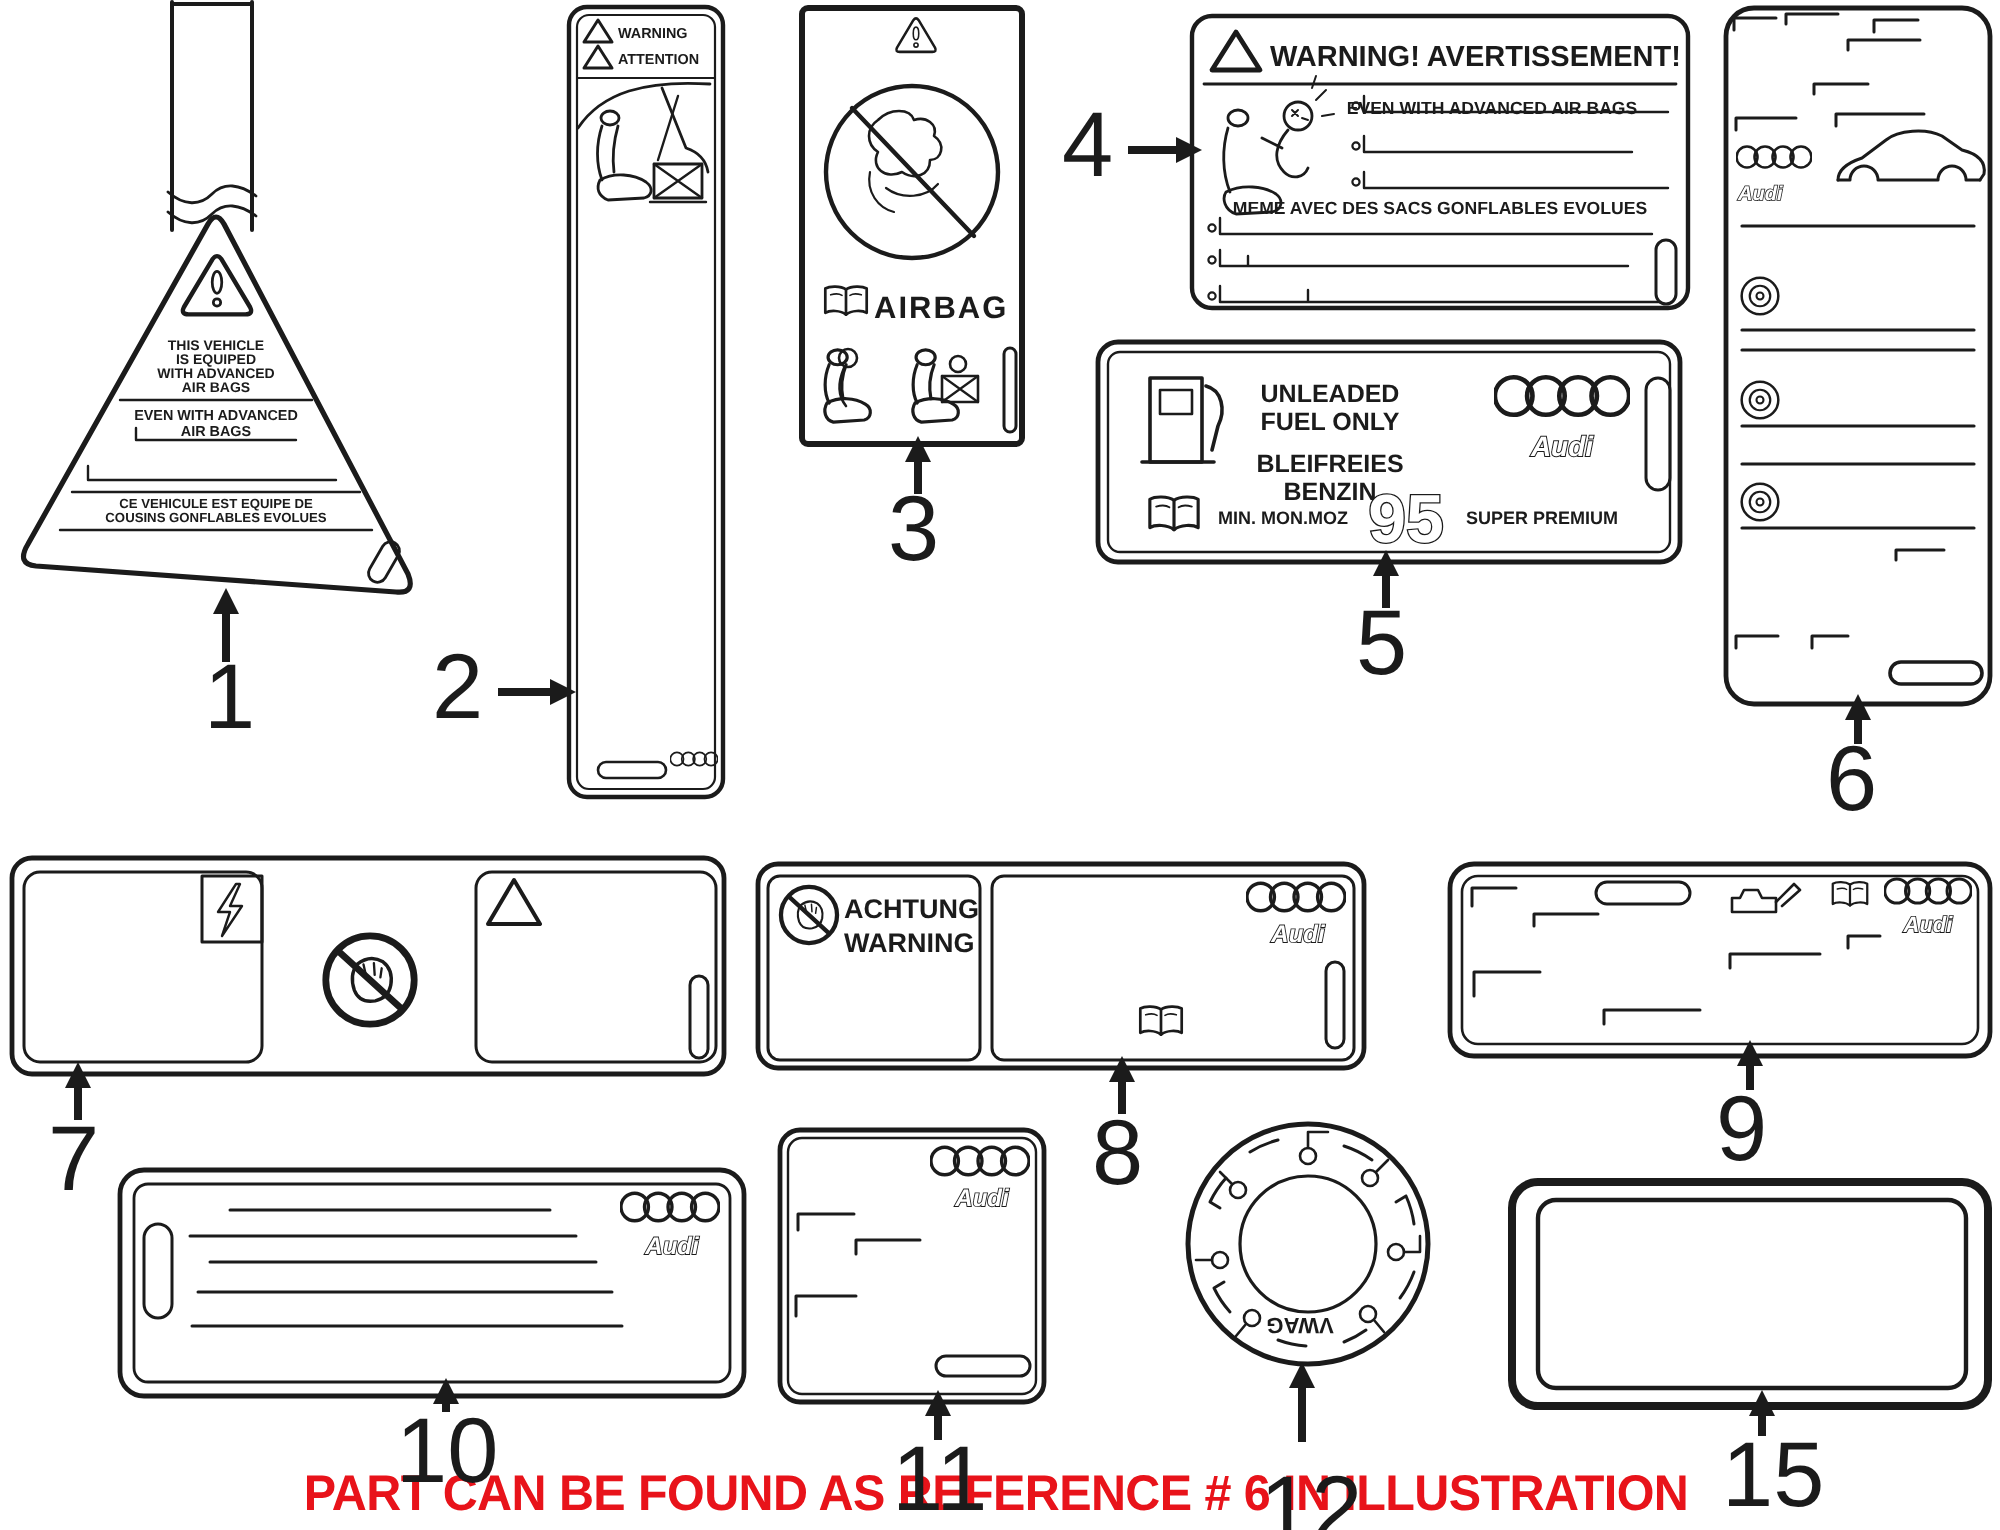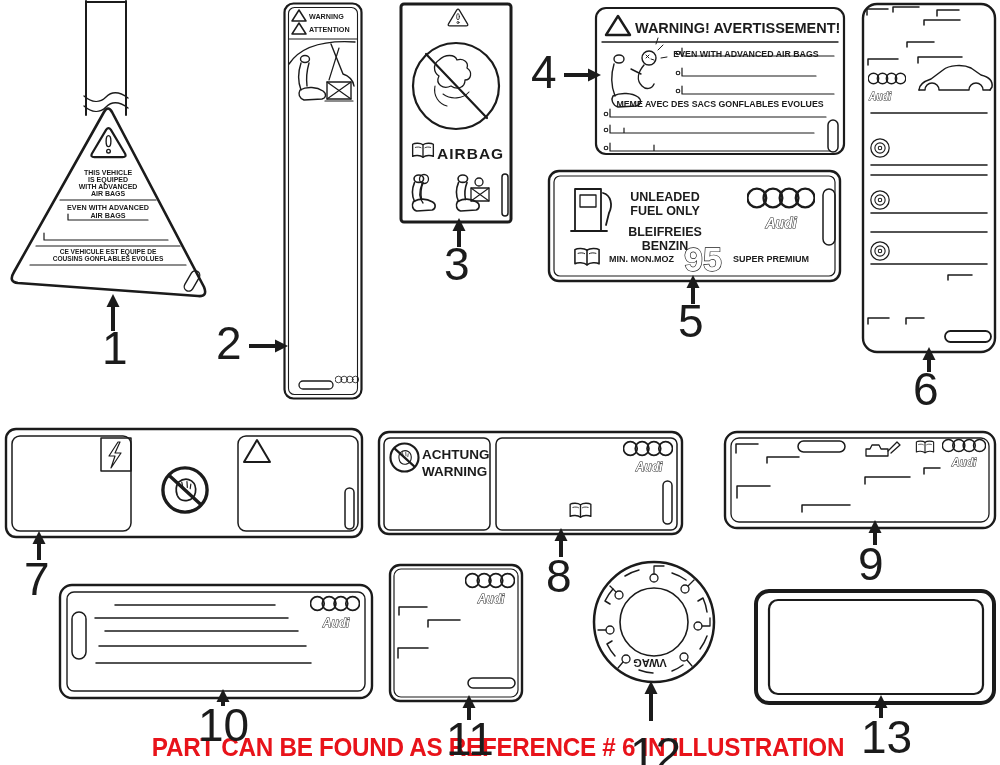--- a/index.html
+++ b/index.html
@@ -364,17 +364,17 @@
       <div class="refnum" style="left: 444px; top: 246px;">3</div>
       <div class="refnum" style="left: 531px; top: 54px;">4</div>
       <div class="refnum" style="left: 678px; top: 303px;">5</div>
       <div class="refnum" style="left: 913px; top: 371px;">6</div>
       <div class="refnum" style="left: 24px; top: 561px;">7</div>
       <div class="refnum" style="left: 546px; top: 558px;">8</div>
       <div class="refnum" style="left: 858px; top: 546px;">9</div>
       <div class="refnum" style="left: 198px; top: 707px; text-align: center;">10</div>
       <div class="refnum" style="left: 446px; top: 721px;">11</div>
       <div class="refnum" style="left: 630px; top: 736px;">12</div>
-      <div class="refnum" style="left: 861px; top: 719px;">13</div>
+      <div class="refnum" style="left: 861px; top: 719px;">15</div>
     </div>
 
   <div id="caption" style="color: rgb(232, 19, 26);">PART CAN BE FOUND AS REFERENCE # 6 IN ILLUSTRATION</div>
 </div>
 
 </body></html>

